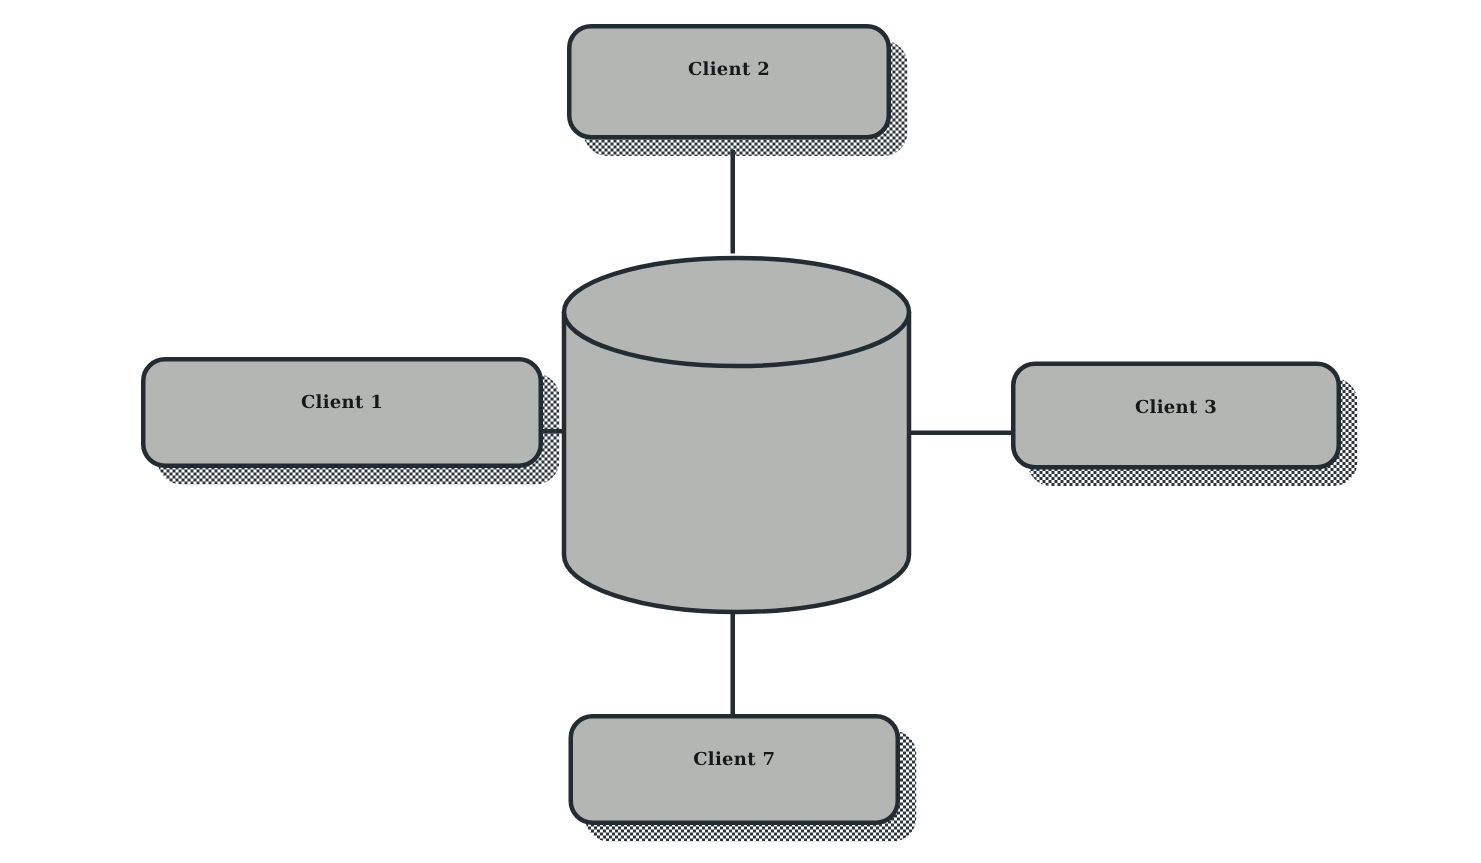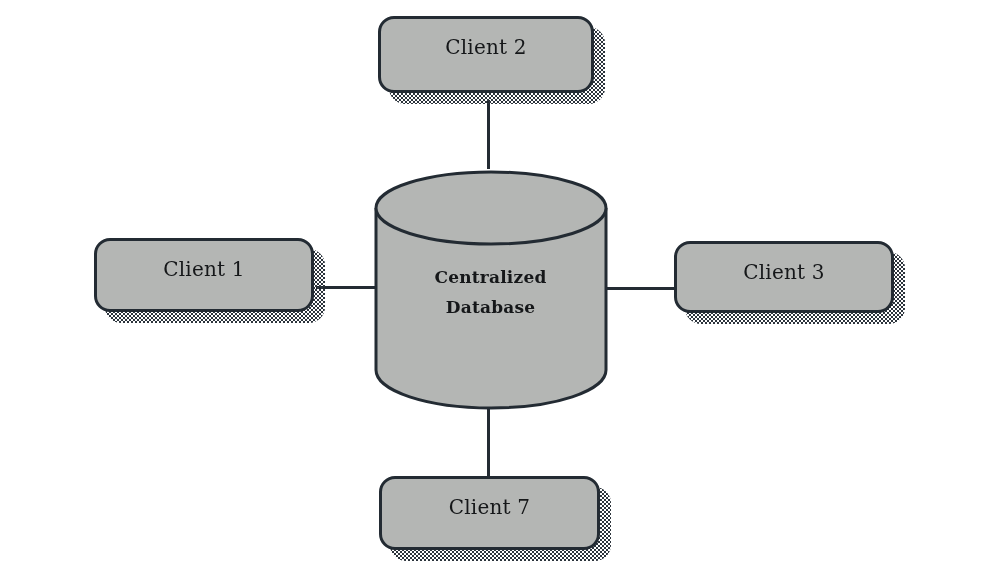--- a/index.html
+++ b/index.html
@@ -31,22 +31,22 @@
     left:0;top:0;
     width:100%;height:100%;
     box-sizing:border-box;
     background:var(--fill);
     border:3px solid var(--stroke);
     border-radius:16px;
     text-align:center;
     padding-top:16px;
   }
   .node-label{
-    font-size:20px;
-    font-weight:normal;
+    font-size:12px;
+    font-weight:bold;
     color:var(--text);
     letter-spacing:.2px;
   }
   .connector{position:absolute;background:var(--stroke);}
   .cylinder-svg{position:absolute;left:373px;top:168px;}
   .cylinder-label{
     position:absolute;
     left:373px;top:262px;
     width:235px;
     text-align:center;
@@ -64,26 +64,22 @@
 
   <div class="connector" style="left:487px;top:100px;width:3px;height:69px;"></div>
   <div class="connector" style="left:487px;top:409px;width:3px;height:68px;"></div>
   <div class="connector" style="left:316px;top:286px;width:59px;height:3px;"></div>
   <div class="connector" style="left:605px;top:287px;width:70px;height:3px;"></div>
 
   <svg class="cylinder-svg" width="236" height="246" viewBox="0 0 236 246">
     <path d="M3,40 V202 a115,38 0 0 0 230,0 V40" fill="#b4b6b4" stroke="#232b33" stroke-width="3"></path>
     <ellipse cx="118" cy="40" rx="115" ry="36" fill="#b4b6b4" stroke="#232b33" stroke-width="3"></ellipse>
   </svg>
-  <div class="cylinder-label">
-    <div>Centralized</div>
-    <div>Database</div>
-  </div>
 
-  <div class="node" style="left:94px;top:238px;width:220px;height:74px;">
+  <div class="node" style="left:94px;top:238px;width:220px;height:74px;padding-left:48px;">
     <div class="shadow"></div>
     <div class="box">
       <span class="node-label">Client 1</span>
     </div>
   </div>
 
   <div class="node" style="left:378px;top:16px;width:216px;height:77px;">
     <div class="shadow"></div>
     <div class="box">
       <span class="node-label">Client 2</span>

